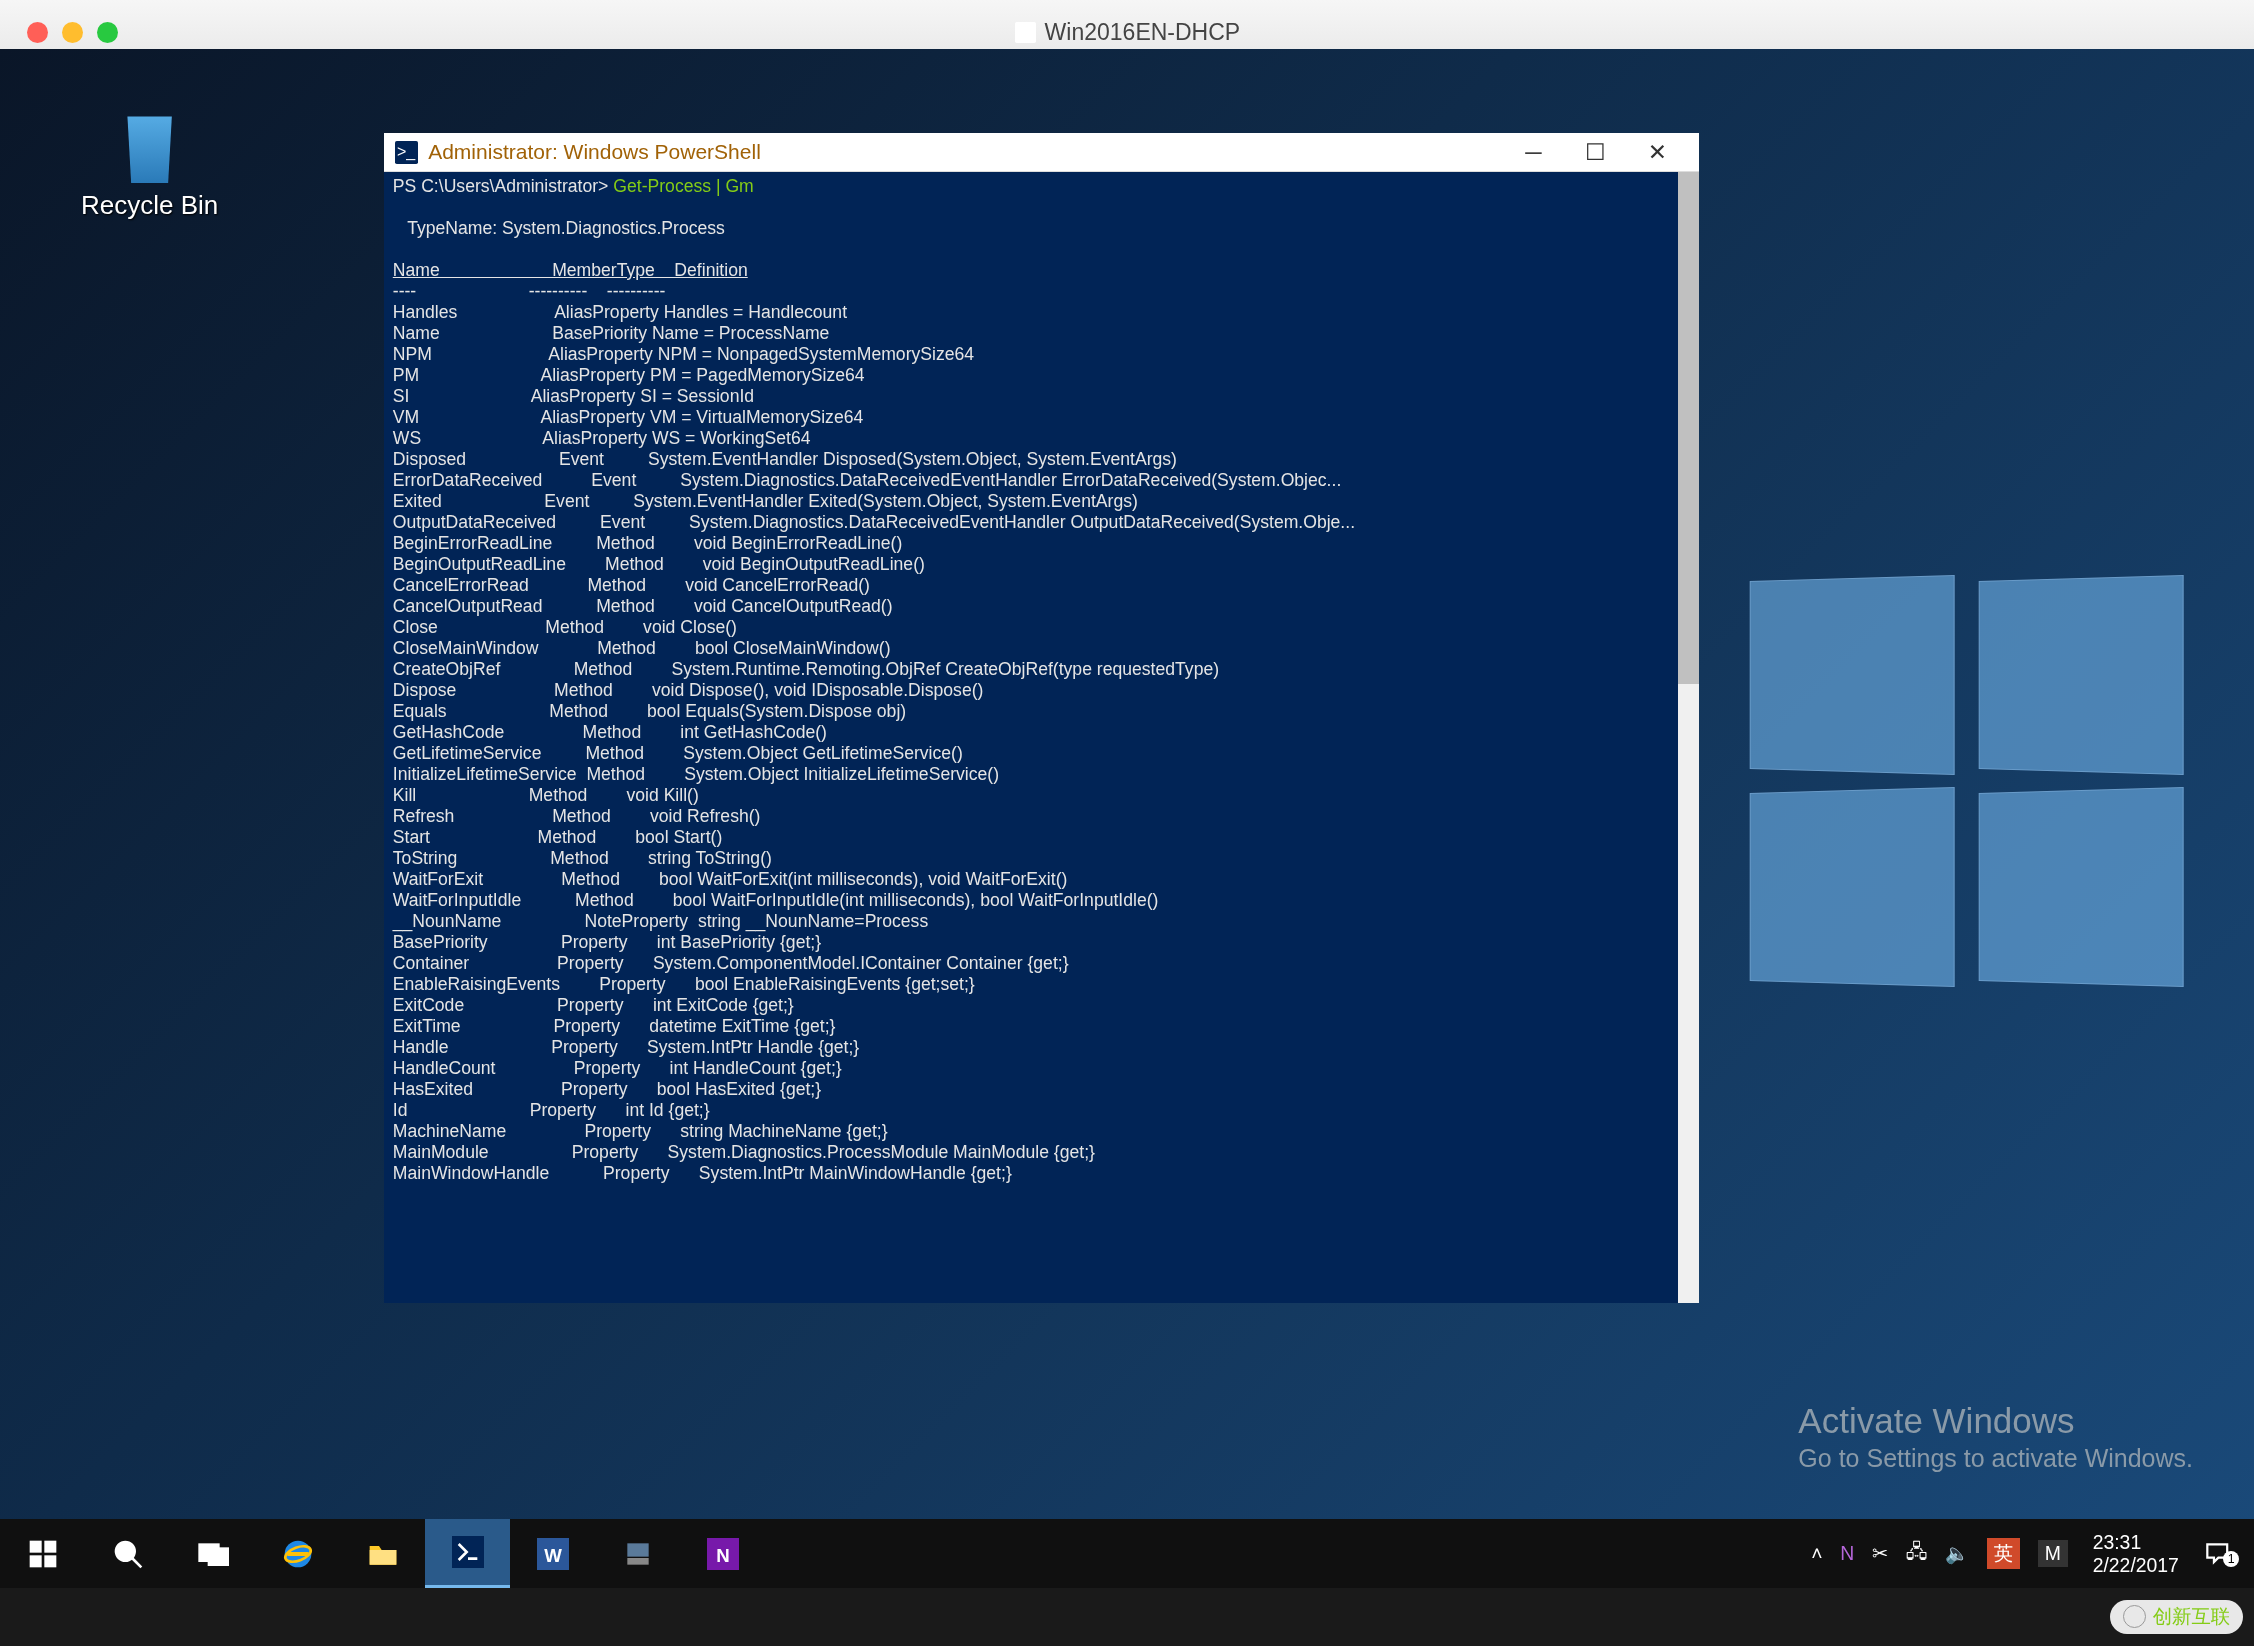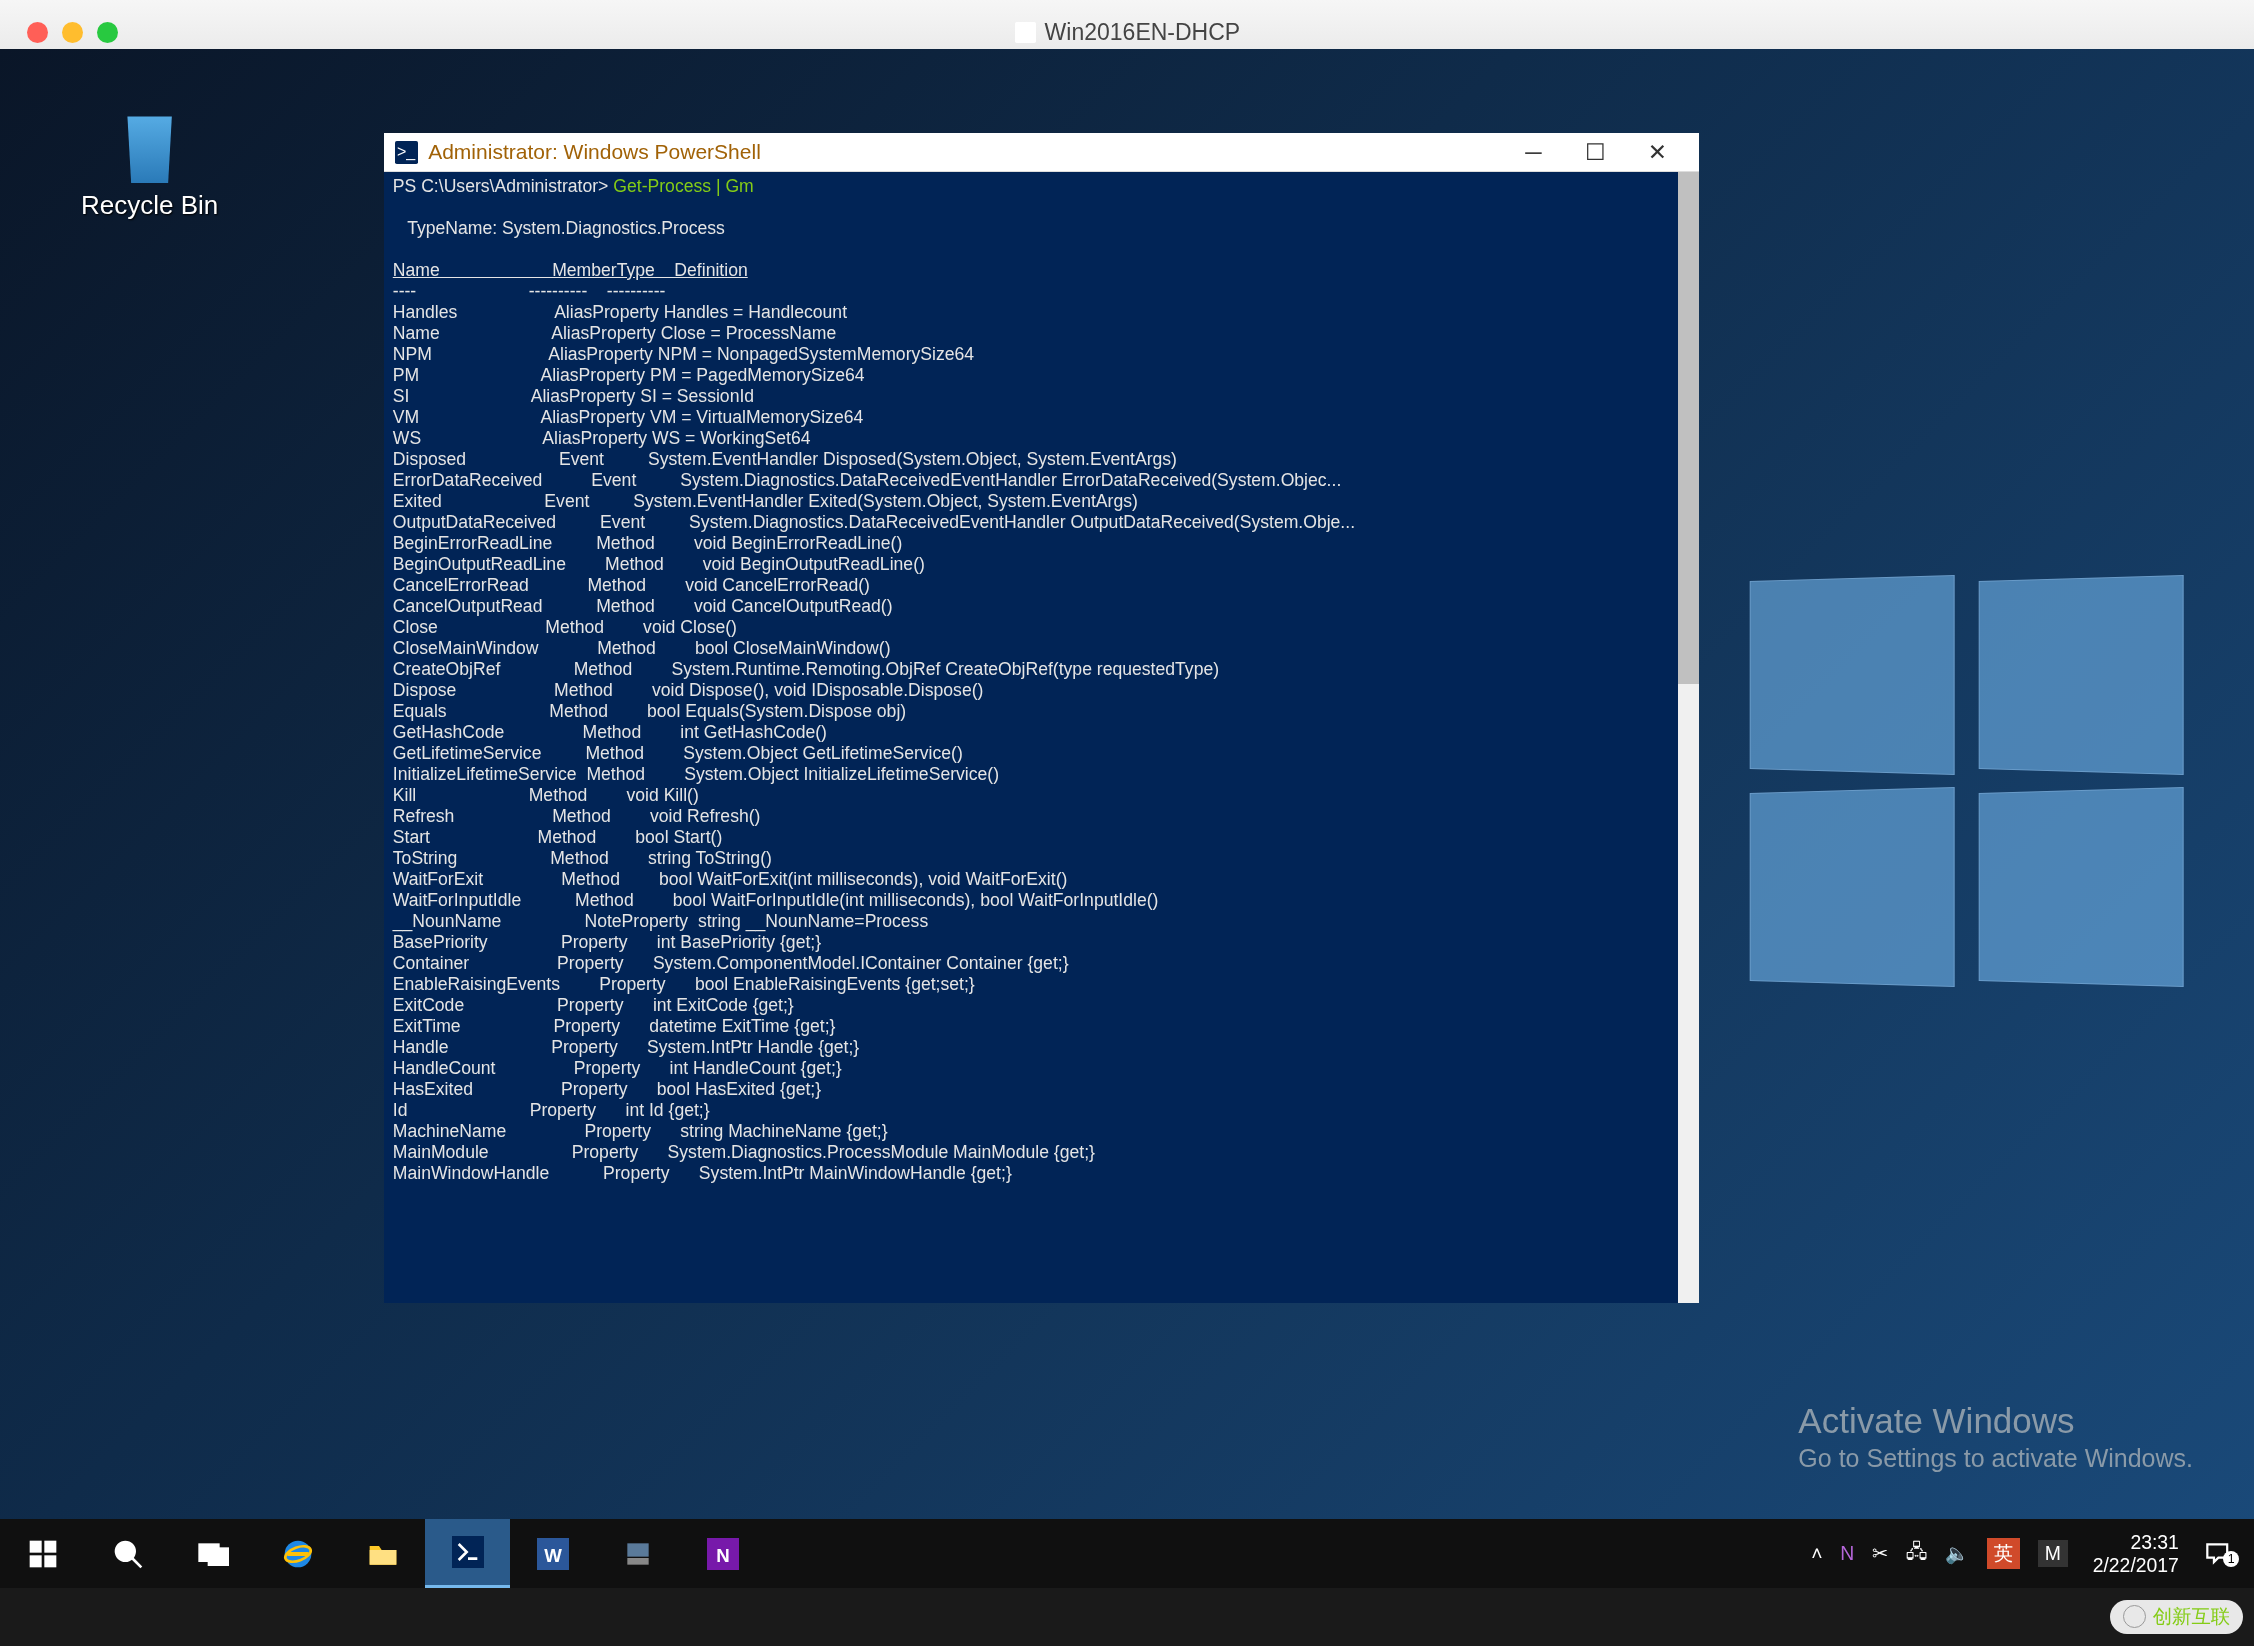--- a/index.html
+++ b/index.html
@@ -37,21 +37,21 @@
 .activate{position:absolute;right:62px;bottom:115px;text-align:left;color:#8a9aa8}
 .activate-title{font-size:35px;font-weight:300}
 .activate-sub{font-size:25px;font-weight:300;margin-top:3.5px}
 .taskbar{position:absolute;bottom:0;left:0;width:100%;height:69px;background:#101010;display:flex;align-items:center}
 .task-left{display:flex;height:100%}
 .task-btn{width:85px;height:100%;display:flex;align-items:center;justify-content:center;color:#fff;cursor:pointer}
 .task-btn svg{width:32px;height:32px;fill:#fff}
 .task-btn.active{background:#2a5a8a;border-bottom:3.5px solid #76b9ed}
 .task-right{margin-left:auto;display:flex;align-items:center;height:100%;color:#fff}
 .tray-item{padding:0 8.8px;height:100%;display:flex;align-items:center;justify-content:center;cursor:pointer;font-size:19.4px}
-.tray-clock{text-align:right;font-size:19.4px;line-height:23px;padding:0 16px}
+.tray-clock{text-align:left;font-size:19.4px;line-height:23px;padding:0 16px}
 .tray-ime{background:#333;padding:1.8px 7px;font-size:19.4px}
 .watermark{position:absolute;bottom:12.4px;right:12.4px;background:rgba(255,255,255,0.9);padding:3.5px 12.4px;border-radius:17.6px;font-size:19.4px;color:#84cc16;display:flex;align-items:center;gap:7px}
 .watermark::before{content:"";width:21px;height:21px;border-radius:50%;border:1.8px solid #999;display:inline-block}
 </style>
 </head>
 <body>
 
 <div class="mac-titlebar">
   <div class="mac-btns">
     <div class="mac-btn mac-close"></div>
@@ -89,21 +89,21 @@
       </div>
     </div>
     <div class="ps-body">
       <div class="ps-prompt-line"><span>PS C:\Users\Administrator&gt; </span><span class="ps-cmd">Get-Process | Gm</span></div>
       <div class="ps-output">   TypeName: System.Diagnostics.Process</div>
       <div style="height:21px"></div>
       <div class="ps-header-row" id="ps-header">Name                       MemberType    Definition</div>
       <div class="ps-row" id="ps-header-u">----                       ----------    ----------</div>
       <div id="ps-rows">
           <div class="ps-row">Handles                    AliasProperty Handles = Handlecount</div>
-          <div class="ps-row">Name                       AliasProperty Close = ProcessName</div>
+          <div class="ps-row">Name                       BasePriority Name = ProcessName</div>
           <div class="ps-row">NPM                        AliasProperty NPM = NonpagedSystemMemorySize64</div>
           <div class="ps-row">PM                         AliasProperty PM = PagedMemorySize64</div>
           <div class="ps-row">SI                         AliasProperty SI = SessionId</div>
           <div class="ps-row">VM                         AliasProperty VM = VirtualMemorySize64</div>
           <div class="ps-row">WS                         AliasProperty WS = WorkingSet64</div>
           <div class="ps-row">Disposed                   Event         System.EventHandler Disposed(System.Object, System.EventArgs)</div>
           <div class="ps-row">ErrorDataReceived          Event         System.Diagnostics.DataReceivedEventHandler ErrorDataReceived(System.Objec...</div>
           <div class="ps-row">Exited                     Event         System.EventHandler Exited(System.Object, System.EventArgs)</div>
           <div class="ps-row">OutputDataReceived         Event         System.Diagnostics.DataReceivedEventHandler OutputDataReceived(System.Obje...</div>
           <div class="ps-row">BeginErrorReadLine         Method        void BeginErrorReadLine()</div>

